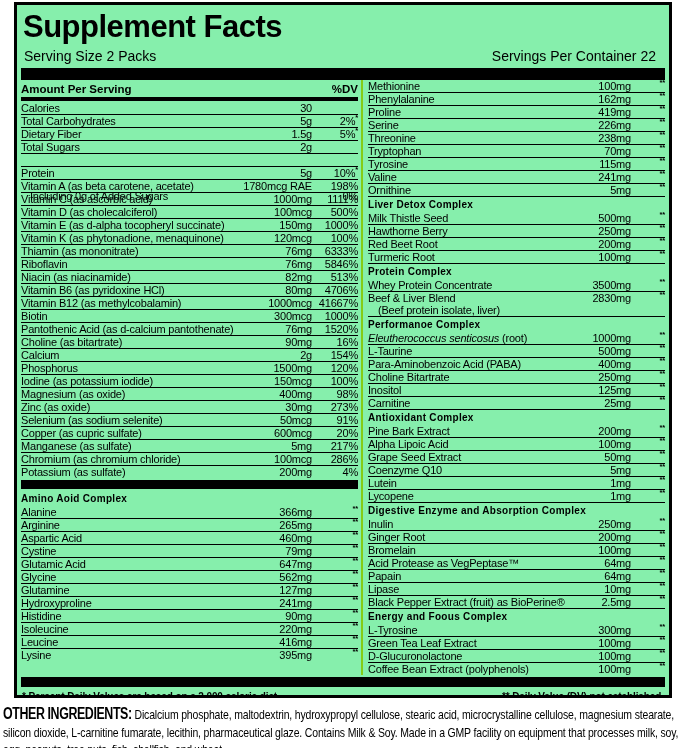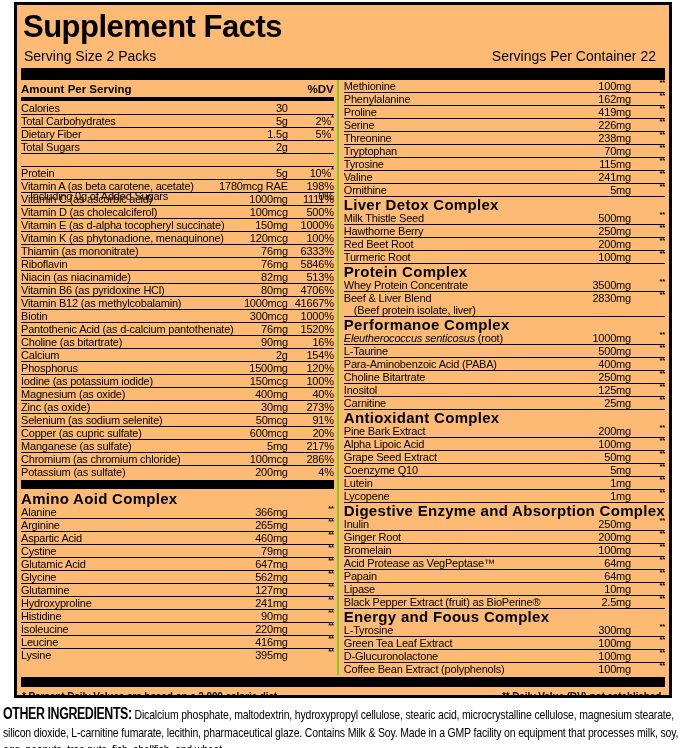--- a/index.html
+++ b/index.html
@@ -3,21 +3,21 @@
 <meta charset="utf-8">
 <style>
   html,body{margin:0;padding:0;}
   body{
     width:680px;height:748px;position:relative;background:#ffffff;color:#000;
     font-family:"Liberation Sans",sans-serif;
     -webkit-font-smoothing:antialiased;
   }
   .label-box{
     position:absolute;left:14px;top:2px;width:658px;height:696px;
-    border:3px solid #000;box-sizing:border-box;background:#fdba74;overflow:hidden;
+    border:3px solid #000;box-sizing:border-box;background:#86efac;overflow:hidden;
   }
   .title{
     font-size:31px;font-weight:bold;letter-spacing:-0.5px;line-height:1;
     margin:6px 0 0 6px;
   }
   .serving-row{
     display:flex;justify-content:space-between;
     font-size:14px;padding:6px 13px 4px 7px;
   }
   .bar{background:#000;margin:0 4px;}
@@ -41,21 +41,21 @@
   .row.indent .nm{padding-left:9px;margin-top:36px;}
   .amt{text-align:right;letter-spacing:-0.2px;}
   .dv{text-align:right;letter-spacing:-0.2px;}
   .col-left .dv{width:46px;}
   .col-right .dv{width:34px;}
   .dv sup{font-size:7.5px;font-weight:bold;line-height:0;}
   .subline{font-size:11px;line-height:12px;height:12px;padding-left:10px;letter-spacing:-0.2px;}
   .row.has-sub{height:25px;}
   .sec-bar{height:9px;background:#000;margin:2px 0 2px 0;}
   .sec-title{
-    font-weight:bold;font-size:15px;line-height:15px;height:15px;
+    font-weight:bold;font-size:10px;line-height:15px;height:15px;
     letter-spacing:0.3px;white-space:nowrap;
   }
   .sections .sec-title{border-top:1px solid #000;}
   .sections .rows .row:last-child{border-bottom:0;}
   .bottom-bar{height:10px;margin-top:2px;}
   .footnotes{
     display:flex;justify-content:space-between;font-weight:bold;
     font-size:10px;padding:4px 5px 0 5px;letter-spacing:-0.1px;
   }
   .ingredients{
@@ -240,21 +240,21 @@
             <div class="rline">
               <span class="nm">Iodine (as potassium iodide)</span>
               <span class="amt">150mcg</span>
               <span class="dv">100%</span>
             </div>
           </div>
           <div class="row">
             <div class="rline">
               <span class="nm">Magnesium (as oxide)</span>
               <span class="amt">400mg</span>
-              <span class="dv">40%</span>
+              <span class="dv">98%</span>
             </div>
           </div>
           <div class="row">
             <div class="rline">
               <span class="nm">Zinc (as oxide)</span>
               <span class="amt">30mg</span>
               <span class="dv">273%</span>
             </div>
           </div>
           <div class="row">

